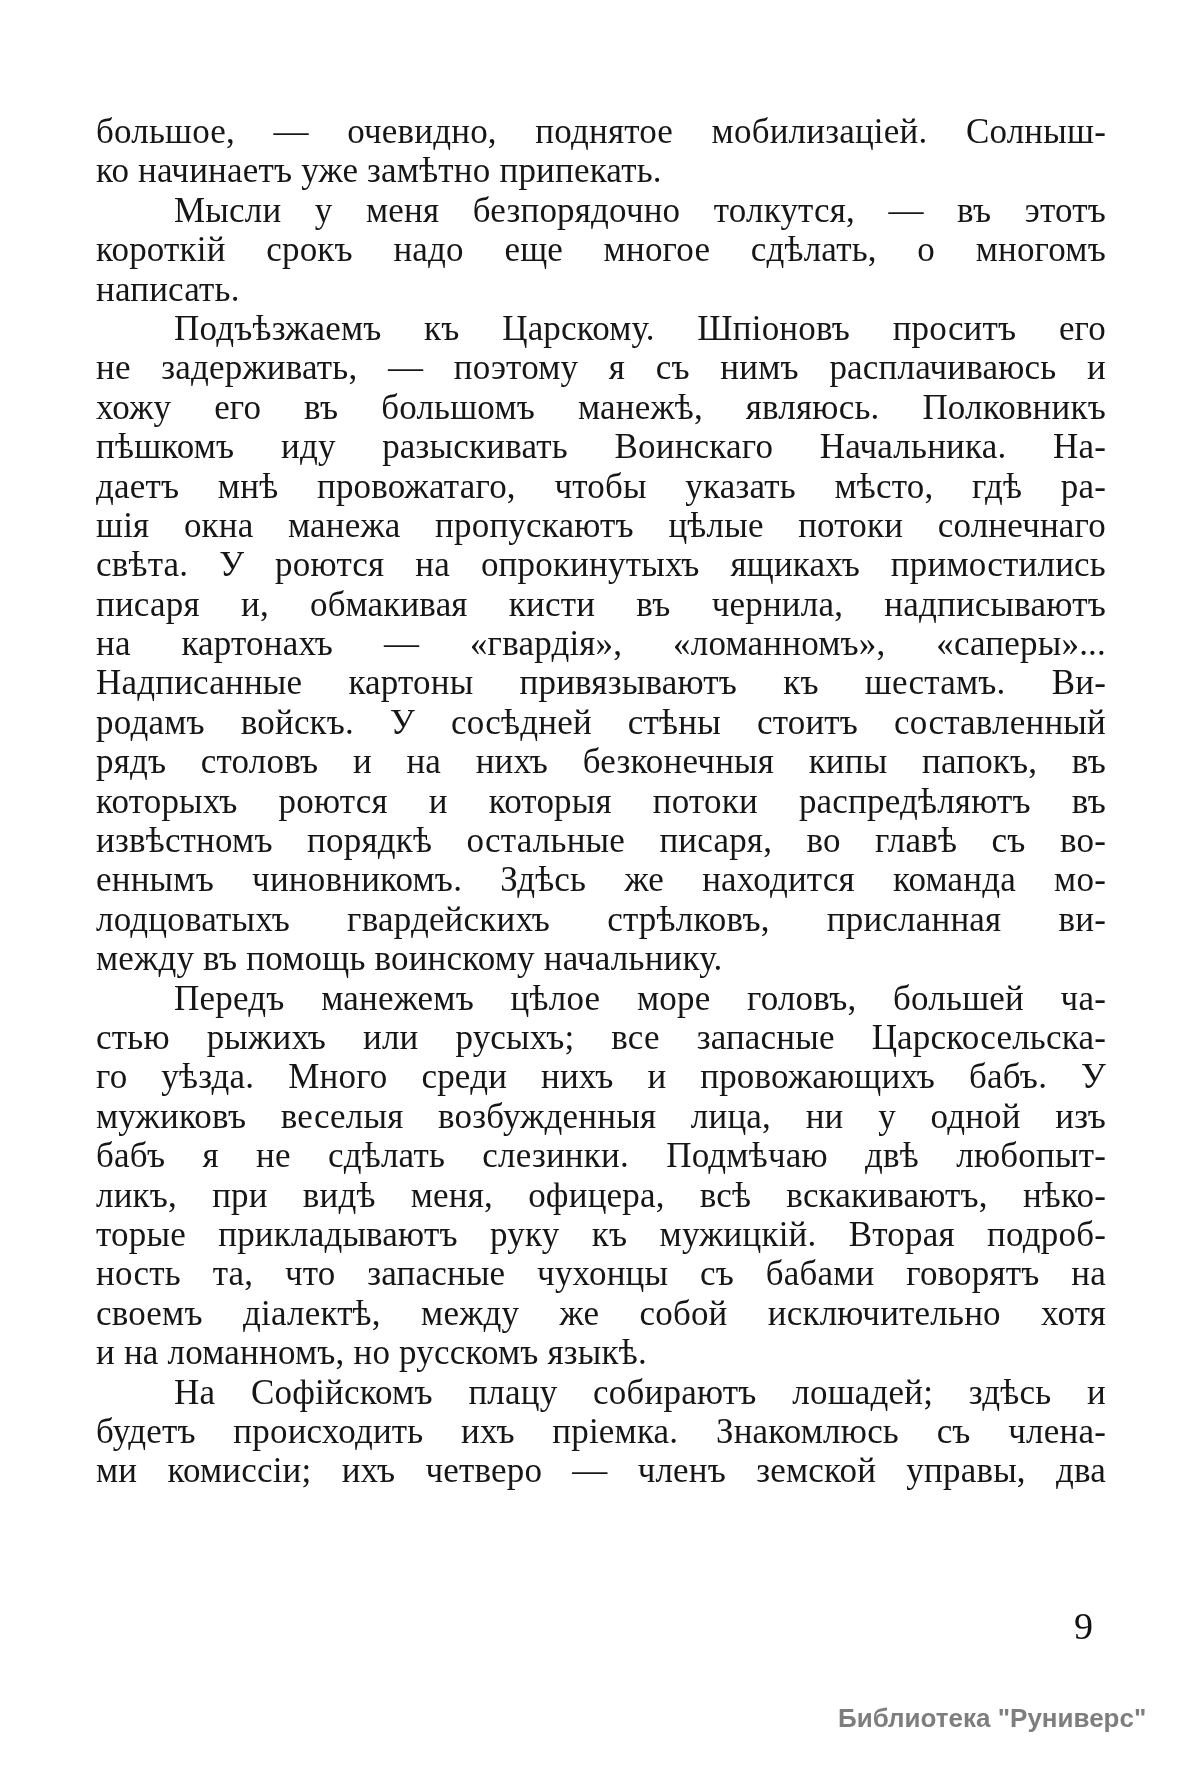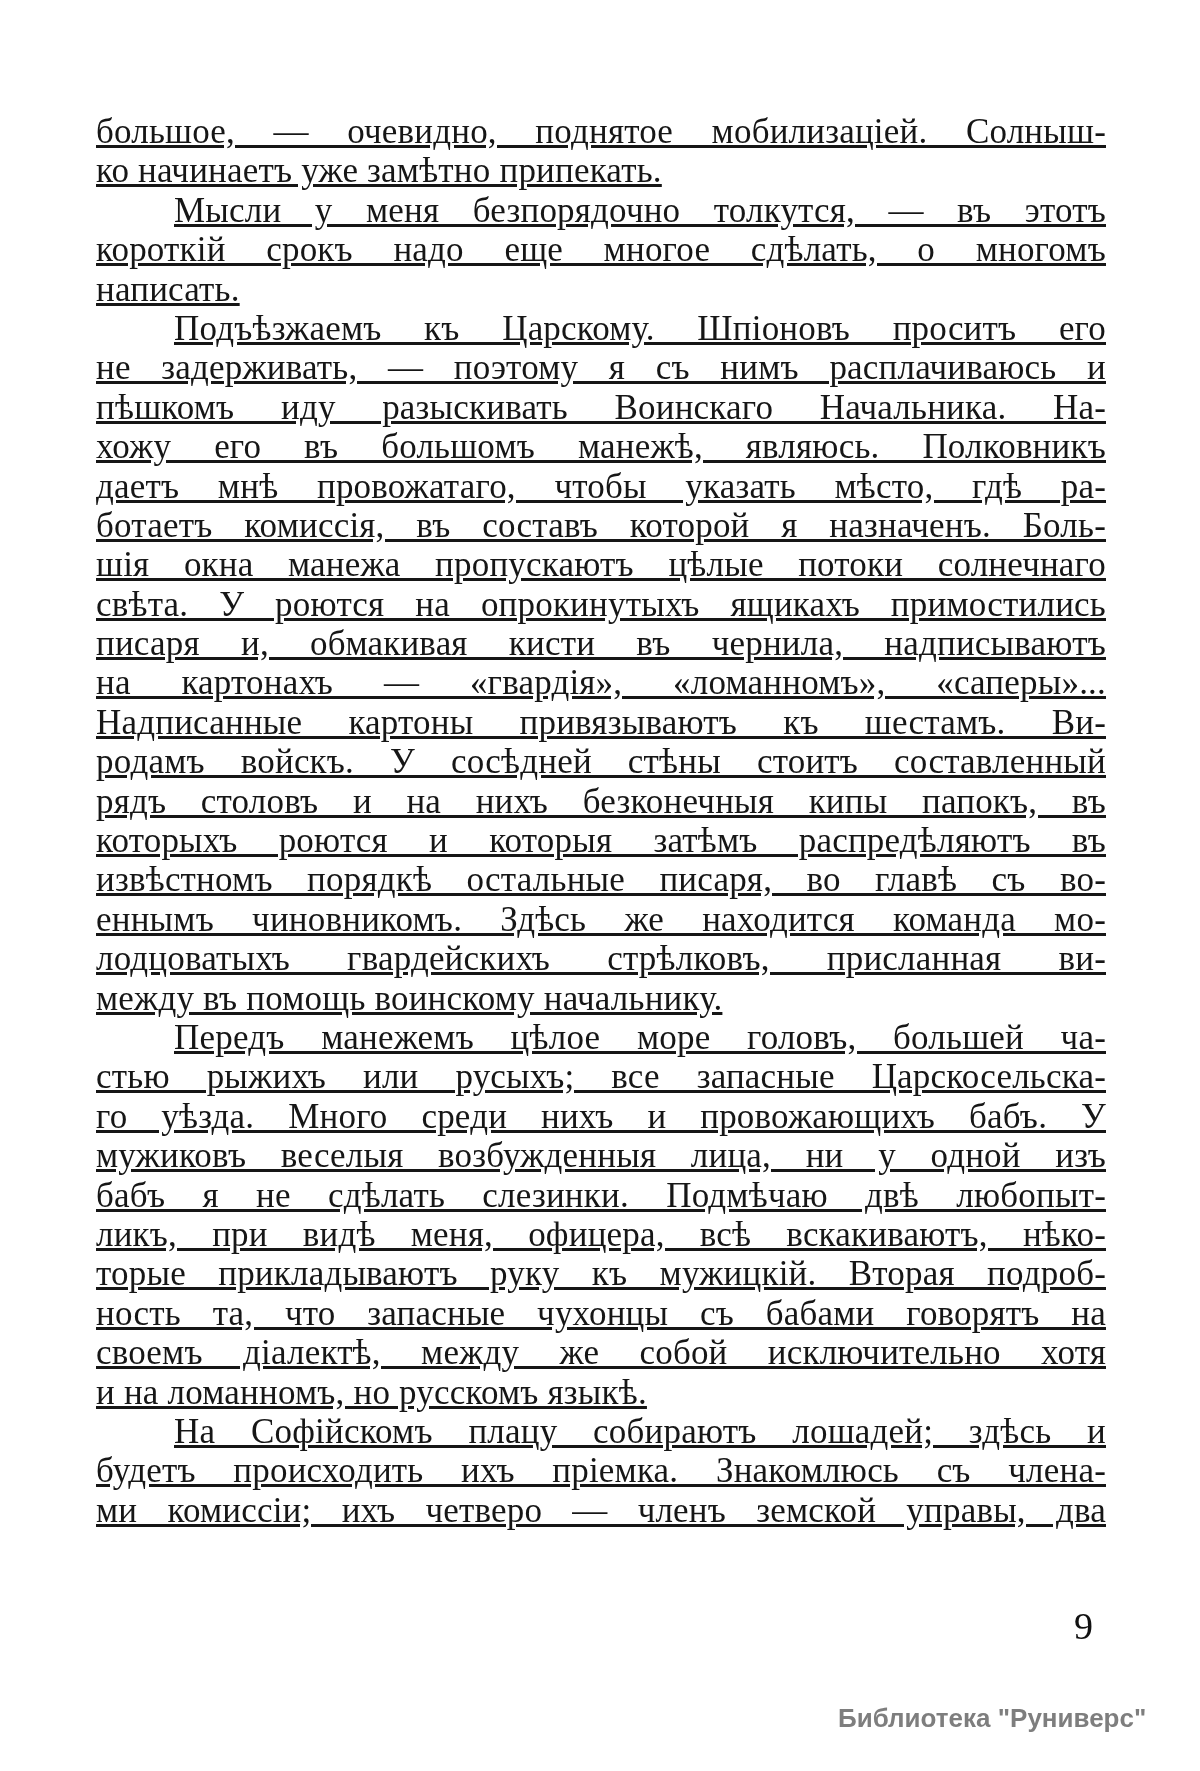--- a/index.html
+++ b/index.html
@@ -17,21 +17,20 @@
   }
   .text-block {
     position: absolute;
     left: 96px;
     top: 112px;
     width: 1010px;
     color: #161616;
     font-size: 35px;
     line-height: 39.4px;
     letter-spacing: 0.2px;
-    text-decoration: underline;
   }
   .line {
     text-align: justify;
     text-align-last: justify;
     white-space: normal;
     height: 39.4px;
     overflow: visible;
   }
   .line.indent {
     text-indent: 78px;
@@ -65,32 +64,31 @@
 
 <div class="page">
   <div class="text-block">
       <div class="line">большое, — очевидно, поднятое мобилизаціей. Солныш-</div>
       <div class="line end">ко начинаетъ уже замѣтно припекать.</div>
       <div class="line indent">Мысли у меня безпорядочно толкутся, — въ этотъ</div>
       <div class="line">короткій срокъ надо еще многое сдѣлать, о многомъ</div>
       <div class="line end">написать.</div>
       <div class="line indent">Подъѣзжаемъ къ Царскому. Шпіоновъ проситъ его</div>
       <div class="line">не задерживать, — поэтому я съ нимъ расплачиваюсь и</div>
+      <div class="line">хожу его въ большомъ манежѣ, являюсь. Полковникъ</div>
       <div class="line">пѣшкомъ иду разыскивать Воинскаго Начальника. На-</div>
-      <div class="line">хожу его въ большомъ манежѣ, являюсь. Полковникъ</div>
       <div class="line">даетъ мнѣ провожатаго, чтобы указать мѣсто, гдѣ ра-</div>
-      <div class="line">ботаетъ комиссія, въ составъ которой я назначенъ. Боль-</div>
       <div class="line">шія окна манежа пропускаютъ цѣлые потоки солнечнаго</div>
       <div class="line">свѣта. У роются на опрокинутыхъ ящикахъ примостились</div>
       <div class="line">писаря и, обмакивая кисти въ чернила, надписываютъ</div>
       <div class="line">на картонахъ — «гвардія», «ломанномъ», «саперы»...</div>
       <div class="line">Надписанные картоны привязываютъ къ шестамъ. Ви-</div>
       <div class="line">родамъ войскъ. У сосѣдней стѣны стоитъ составленный</div>
       <div class="line">рядъ столовъ и на нихъ безконечныя кипы папокъ, въ</div>
-      <div class="line">которыхъ роются и которыя затѣмъ распредѣляютъ въ</div>
+      <div class="line">которыхъ роются и которыя потоки распредѣляютъ въ</div>
       <div class="line">извѣстномъ порядкѣ остальные писаря, во главѣ съ во-</div>
       <div class="line">еннымъ чиновникомъ. Здѣсь же находится команда мо-</div>
       <div class="line">лодцоватыхъ гвардейскихъ стрѣлковъ, присланная ви-</div>
       <div class="line end">между въ помощь воинскому начальнику.</div>
       <div class="line indent">Передъ манежемъ цѣлое море головъ, большей ча-</div>
       <div class="line">стью рыжихъ или русыхъ; все запасные Царскосельска-</div>
       <div class="line">го уѣзда. Много среди нихъ и провожающихъ бабъ. У</div>
       <div class="line">мужиковъ веселыя возбужденныя лица, ни у одной изъ</div>
       <div class="line">бабъ я не сдѣлать слезинки. Подмѣчаю двѣ любопыт-</div>
       <div class="line">ликъ, при видѣ меня, офицера, всѣ вскакиваютъ, нѣко-</div>

